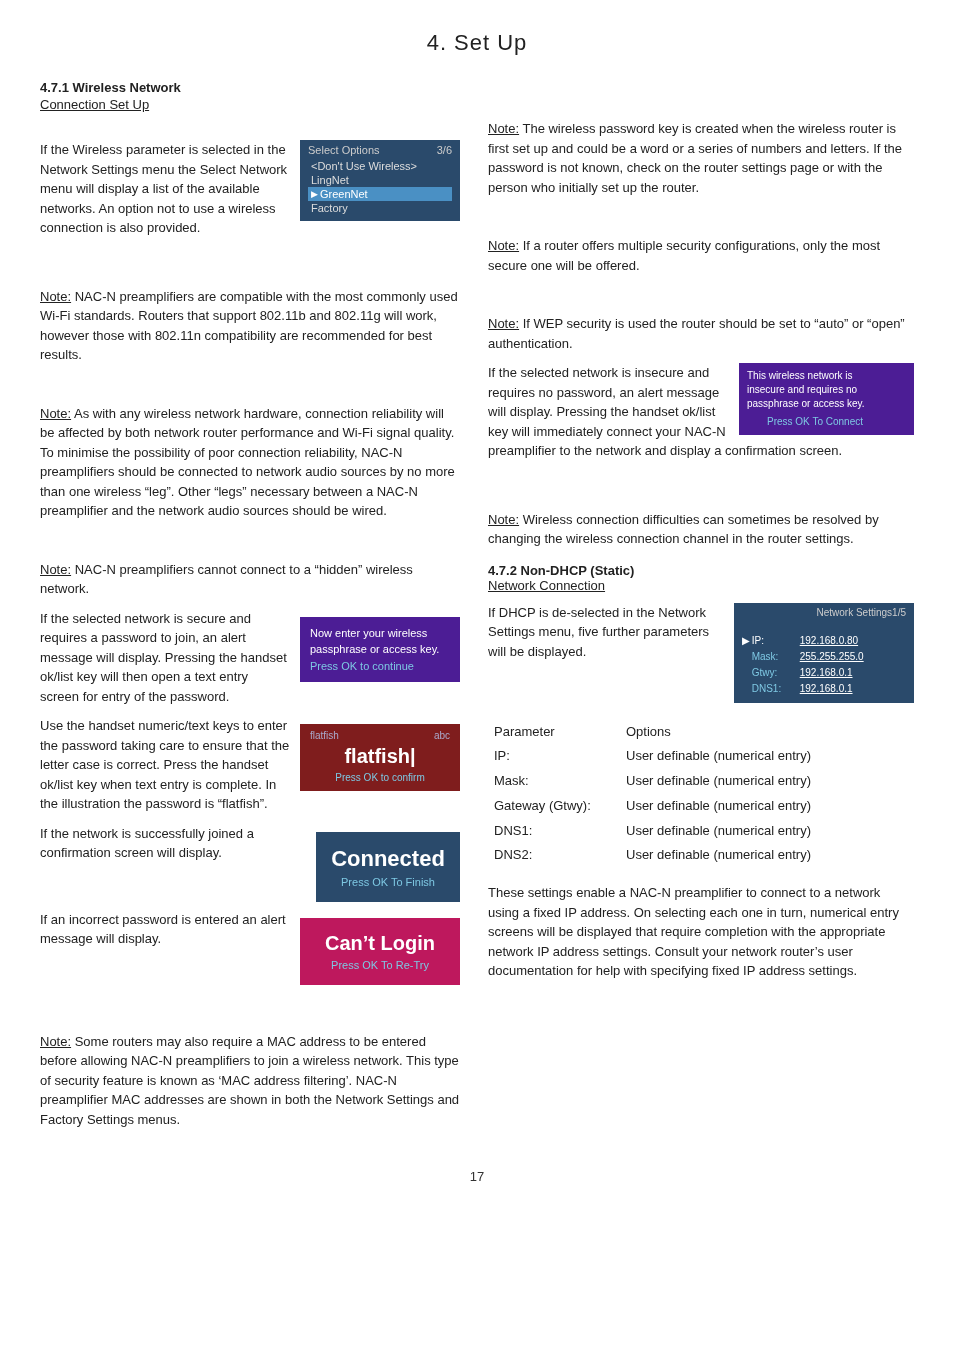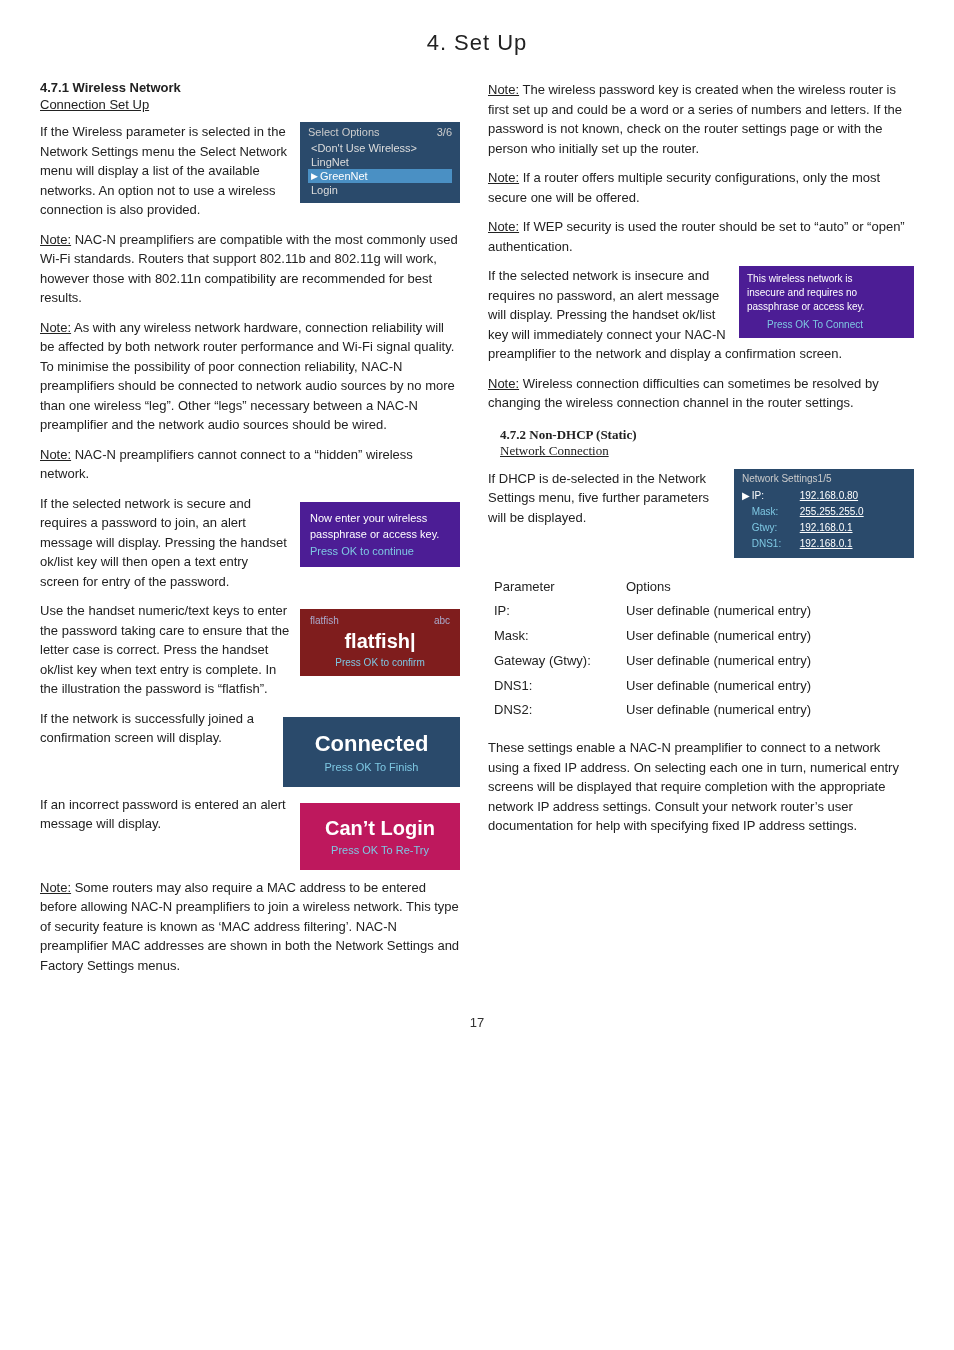--- a/index.html
+++ b/index.html
@@ -33,29 +33,30 @@
     .section-title {
       font-size: 13px;
       font-weight: bold;
       margin-bottom: 2px;
     }
     .section-title-underline {
       text-decoration: underline;
       font-weight: normal;
     }
     .section-header {
-      margin-bottom: 10px;
+      margin-bottom: 28px;
     }
     p {
       margin-bottom: 10px;
       line-height: 1.5;
     }
     .note-line {
       line-height: 1.5;
       margin-bottom: 10px;
+      margin-top: 39px;
     }
     .note-keyword {
       text-decoration: underline;
       font-weight: normal;
     }
     
     .select-network-box {
       background: #2a4a6b;
       color: #fff;
       font-size: 11px;
@@ -130,21 +131,21 @@
     }
     .flatfish-screen .press-ok {
       color: #7ec8e3;
       font-size: 10px;
       text-align: center;
     }
     
     .connected-screen {
       background: #2a4a6b;
       color: #fff;
-      width: 177px;
+      width: 144px;
       margin: 8px 0 8px 10px;
       float: right;
       padding: 14px 10px;
       text-align: center;
       font-size: 11px;
     }
     .connected-screen .big-text {
       font-size: 22px;
       font-weight: bold;
       margin-bottom: 4px;
@@ -195,23 +196,23 @@
       color: #fff;
       font-size: 10px;
       padding: 4px 8px 6px 8px;
       float: right;
       width: 180px;
       margin-left: 10px;
       margin-bottom: 6px;
     }
     .network-settings-box .header-row {
       display: flex;
-      justify-content: flex-start;
+      justify-content: flex-end;
       color: #ccc;
-      margin-bottom: 4px;
+      margin-bottom: 15px;
       font-size: 10px;
     }
     .network-settings-box .row {
       display: flex;
       font-size: 10px;
       line-height: 1.6;
     }
     .network-settings-box .row .label {
       width: 48px;
       color: #7ec8e3;
@@ -235,22 +236,21 @@
       padding: 1px 4px;
       vertical-align: top;
       line-height: 1.6;
       font-size: 13px;
     }
     .param-table tr td:first-child {
       width: 130px;
       font-weight: normal;
     }
     .section-divider {
-      margin: 14px 0 10px 12px;
-      font-family: Liberation Serif, serif;
+      margin: 14px 0 10px 0;
     }
     .section-title2 {
       font-weight: bold;
       font-size: 13px;
     }
     .section-title2-underline {
       text-decoration: underline;
       font-weight: normal;
       font-size: 13px;
     }
@@ -283,21 +283,21 @@
     <div class="clearfix">
 
       <div class="select-network-box">
         <div class="header-row">
           <span>Select Options</span>
           <span>3/6</span>
         </div>
         <div class="network-item">&lt;Don't Use Wireless&gt;</div>
         <div class="network-item">LingNet</div>
         <div class="network-item selected">GreenNet</div>
-        <div class="network-item">Login</div>
+        <div class="network-item">Factory</div>
       </div>
       <p>If the Wireless parameter is selected in the Network Settings menu the Select Network menu will display a list of the available networks. An option not to use a wireless connection is also provided.</p>
     </div>
 
     <p class="note-line">
       <span class="note-keyword">Note:</span><span> NAC-N preamplifiers are compatible with the most commonly used Wi-Fi standards. Routers that support 802.11b and 802.11g will work, however those with 802.11n compatibility are recommended for best results.</span>
     </p>
 
     <p class="note-line">
       <span class="note-keyword">Note:</span><span> As with any wireless network hardware, connection reliability will be affected by both network router performance and Wi-Fi signal quality. To minimise the possibility of poor connection reliability, NAC-N preamplifiers should be connected to network audio sources by no more than one wireless “leg”. Other “legs” necessary between a NAC-N preamplifier and the network audio sources should be wired.</span>

